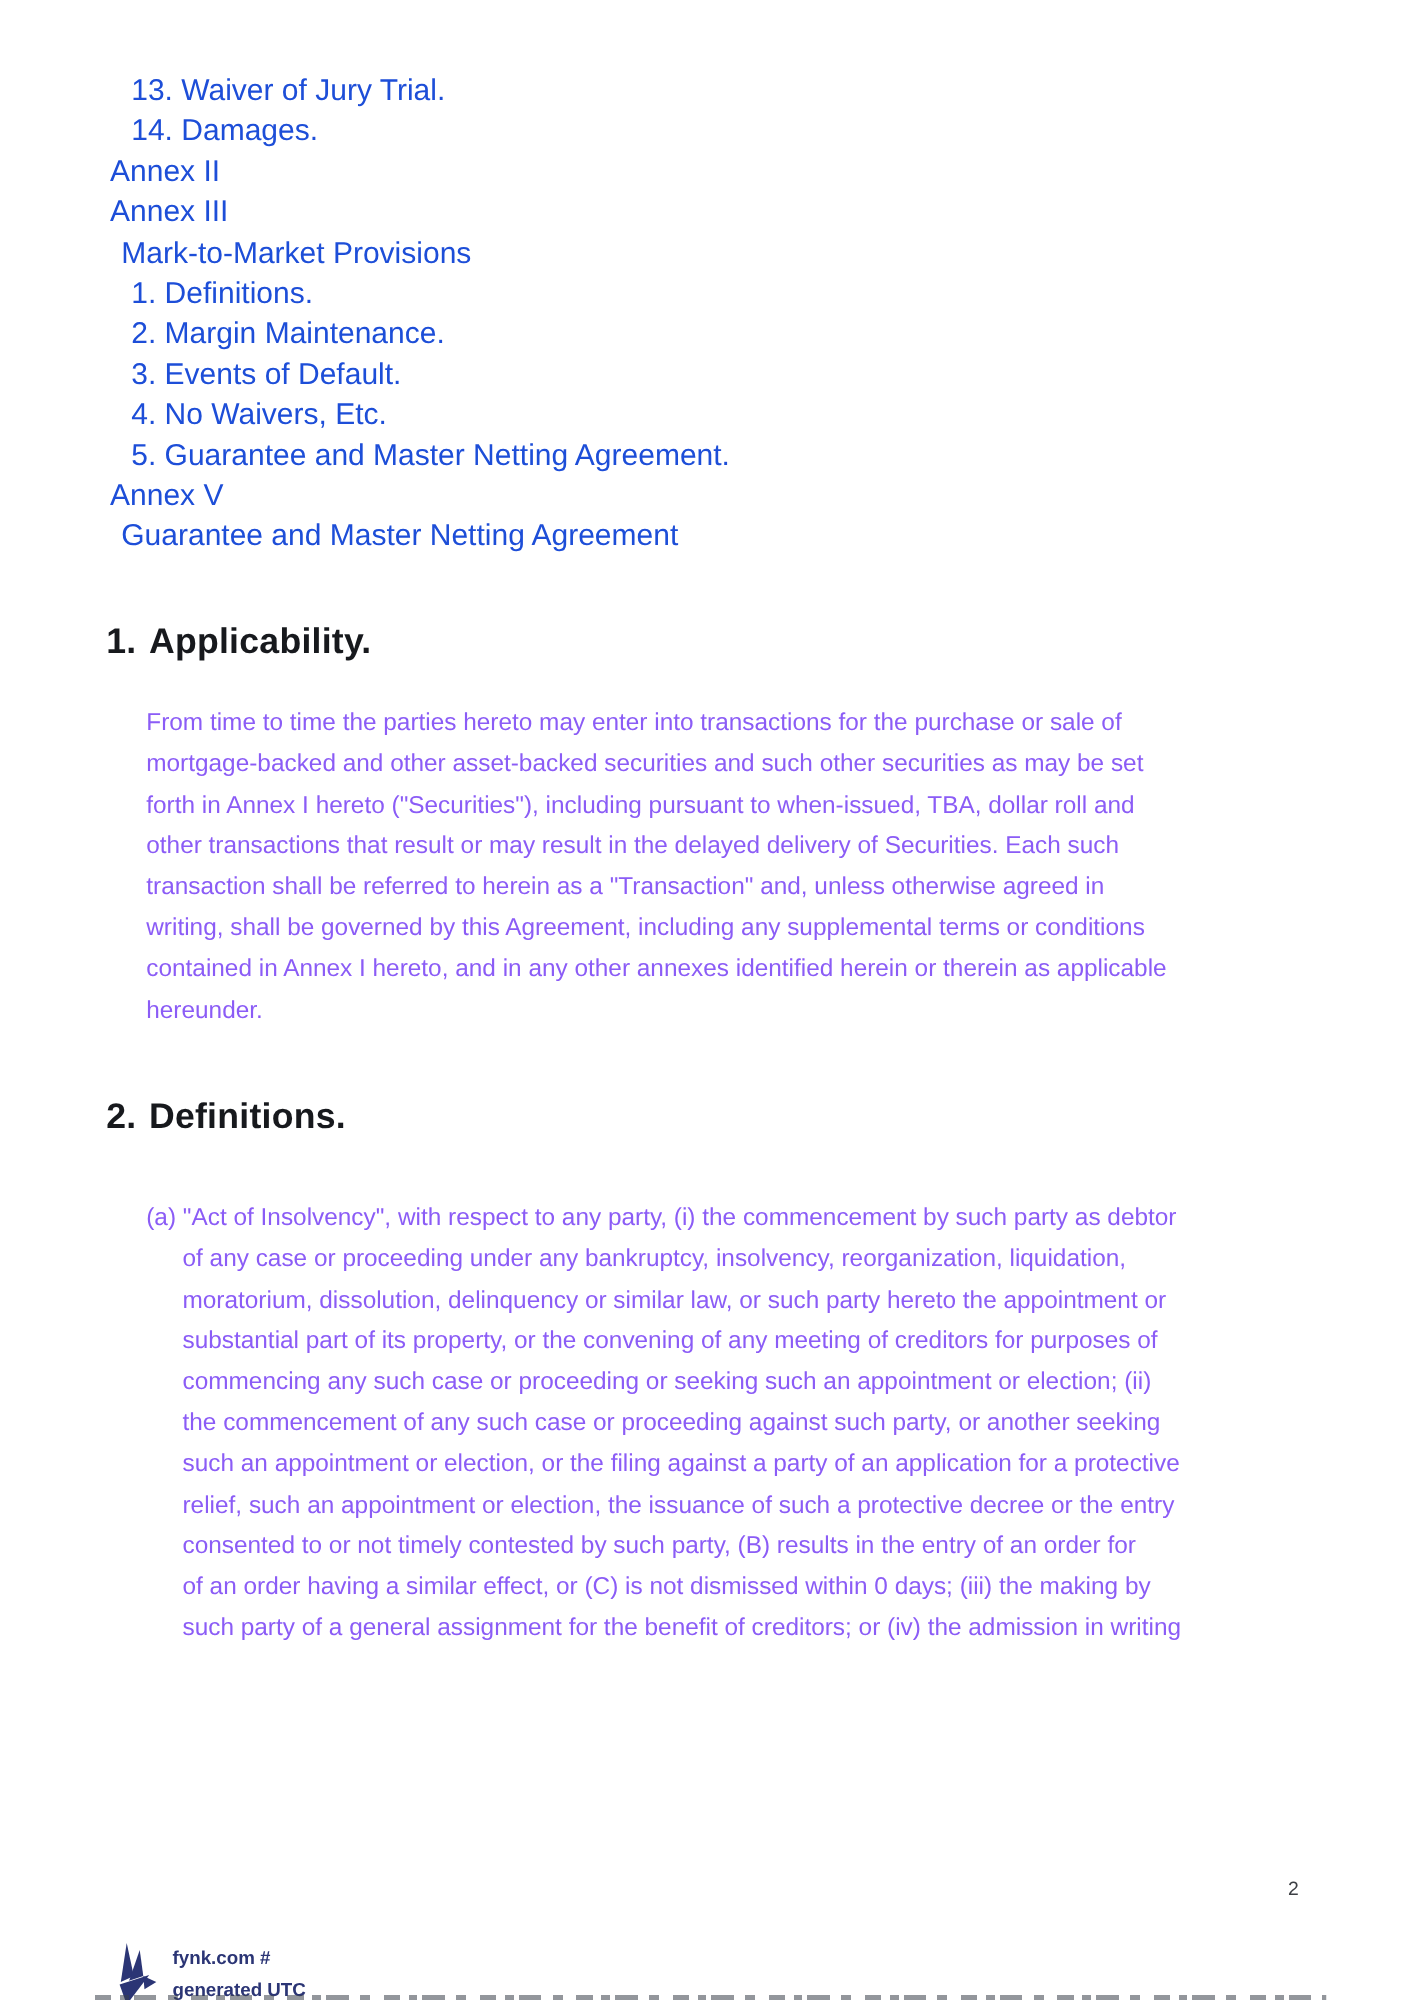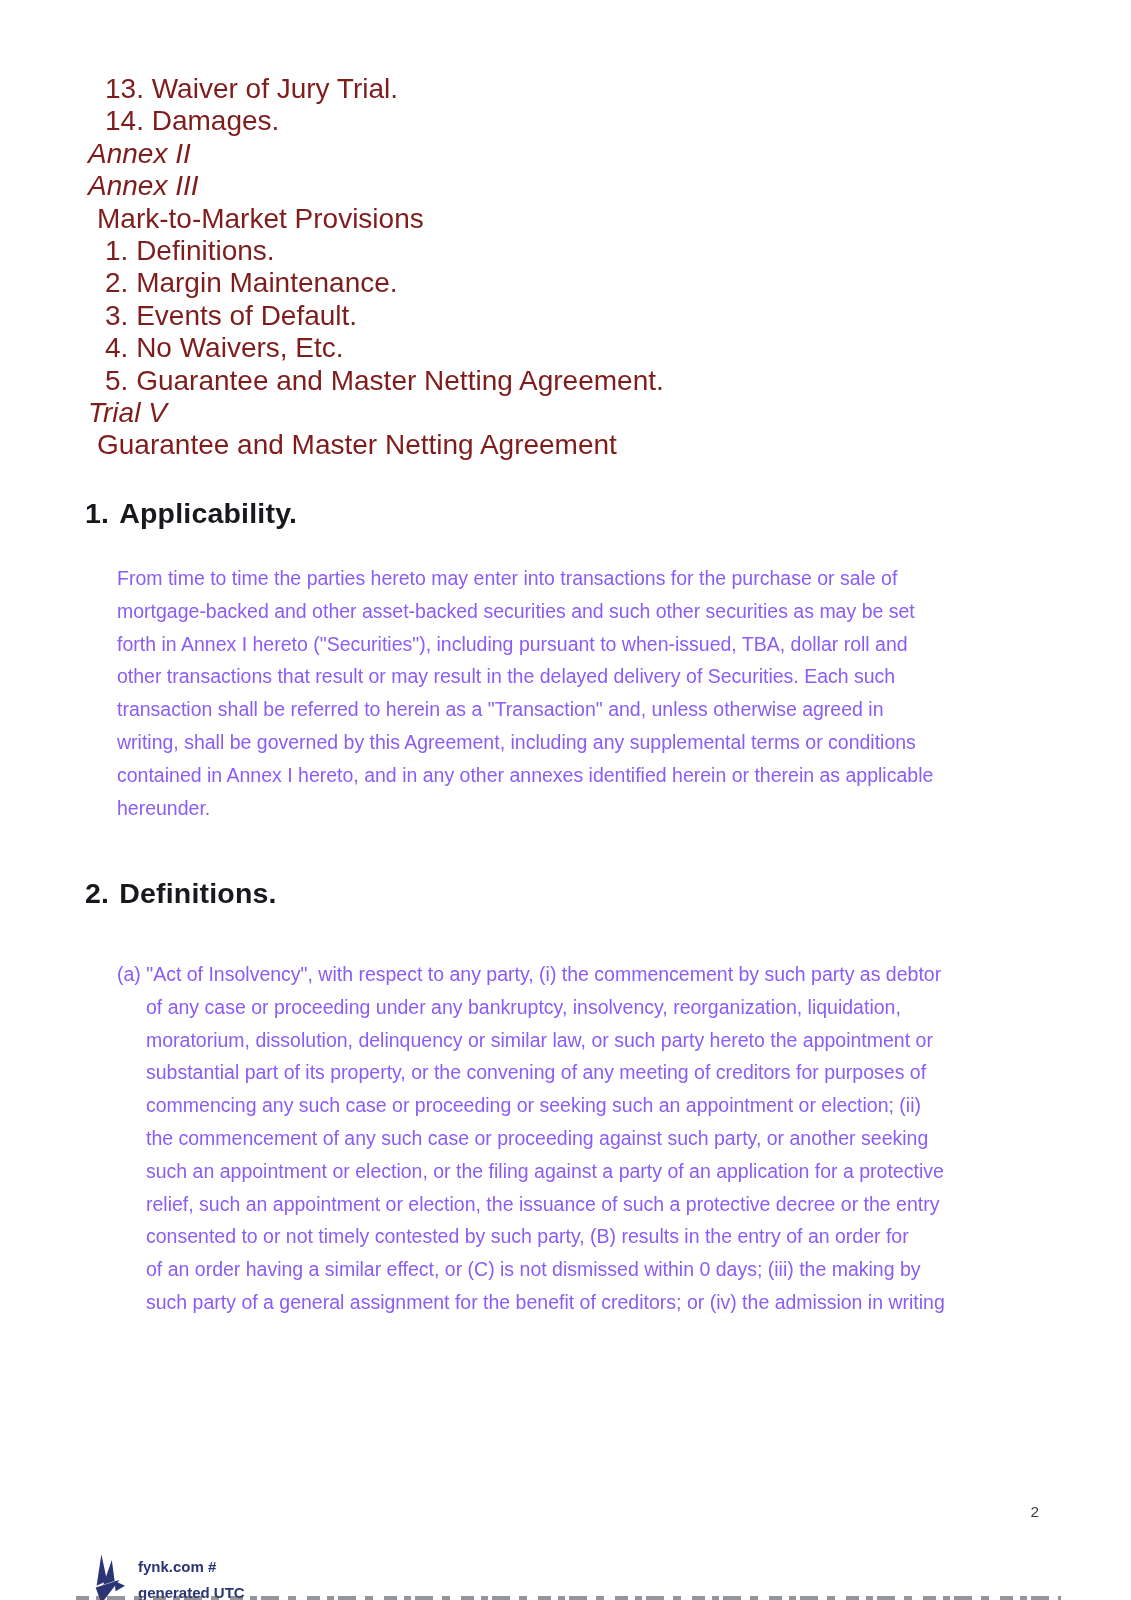--- a/index.html
+++ b/index.html
@@ -10,27 +10,26 @@
     background:#ffffff;
     font-family:"Liberation Sans","DejaVu Sans",sans-serif;
     color:#353b43;
     overflow:hidden;
   }
   
   .toc{
     position:absolute;
     left:88px;
     top:57px;
-    font-size:28px;
+    font-size:24px;
     line-height:32.4px;
-    color:#7f1d1d;
-    margin-top:16px;
+    color:#1d4ed8;
   }
   .toc .toc-line{white-space:nowrap;}
-  .toc .indent-0{padding-left:0;font-style:italic;}
+  .toc .indent-0{padding-left:0;}
   .toc .indent-1{padding-left:9px;}
   .toc .indent-2{padding-left:17px;}
   
   .section-heading{
     position:absolute;
     left:85px;
     display:flex;
     gap:10px;
     font-size:28.5px;
     font-weight:800;
@@ -103,21 +102,21 @@
       <div class="toc-line indent-2">13. Waiver of Jury Trial.</div>
       <div class="toc-line indent-2">14. Damages.</div>
       <div class="toc-line indent-0">Annex II</div>
       <div class="toc-line indent-0">Annex III</div>
       <div class="toc-line indent-1">Mark-to-Market Provisions</div>
       <div class="toc-line indent-2">1. Definitions.</div>
       <div class="toc-line indent-2">2. Margin Maintenance.</div>
       <div class="toc-line indent-2">3. Events of Default.</div>
       <div class="toc-line indent-2">4. No Waivers, Etc.</div>
       <div class="toc-line indent-2">5. Guarantee and Master Netting Agreement.</div>
-      <div class="toc-line indent-0">Trial V</div>
+      <div class="toc-line indent-0">Annex V</div>
       <div class="toc-line indent-1">Guarantee and Master Netting Agreement</div>
     </div>
 
   <div class="section-heading h-applicability">
     <span>1.</span>
     <span>Applicability.</span>
   </div>
 
   <div class="para p-applicability">
       <div class="pline">From time to time the parties hereto may enter into transactions for the purchase or sale of</div>

